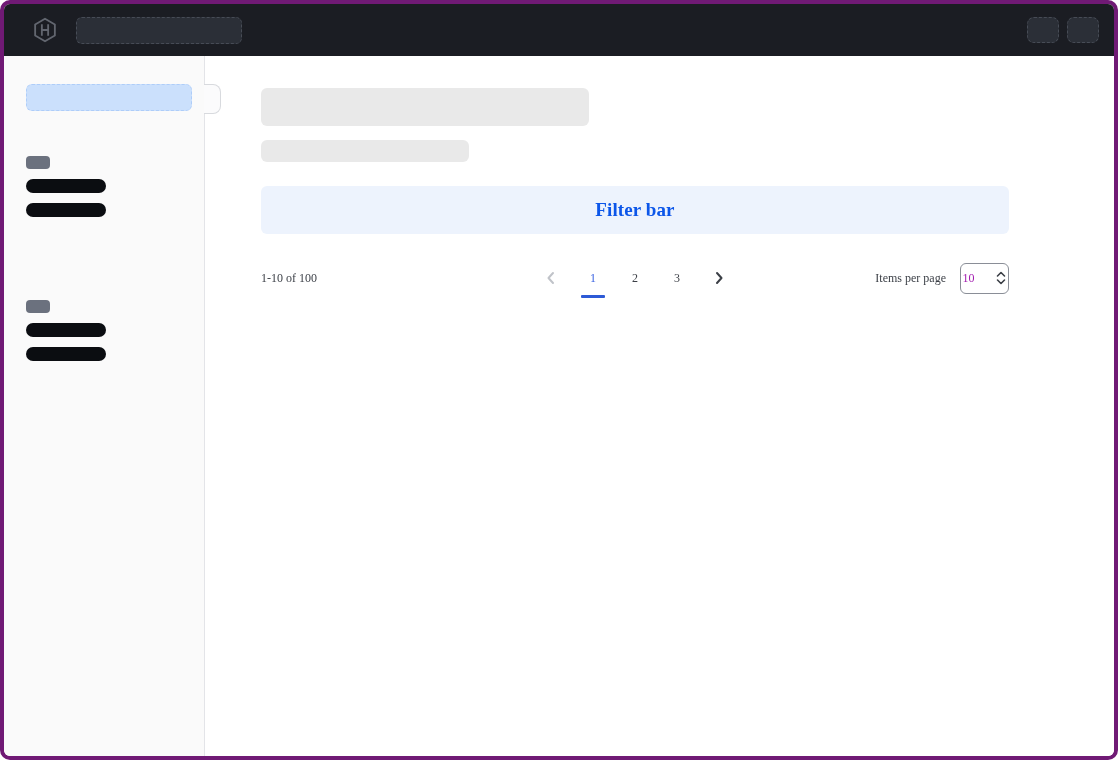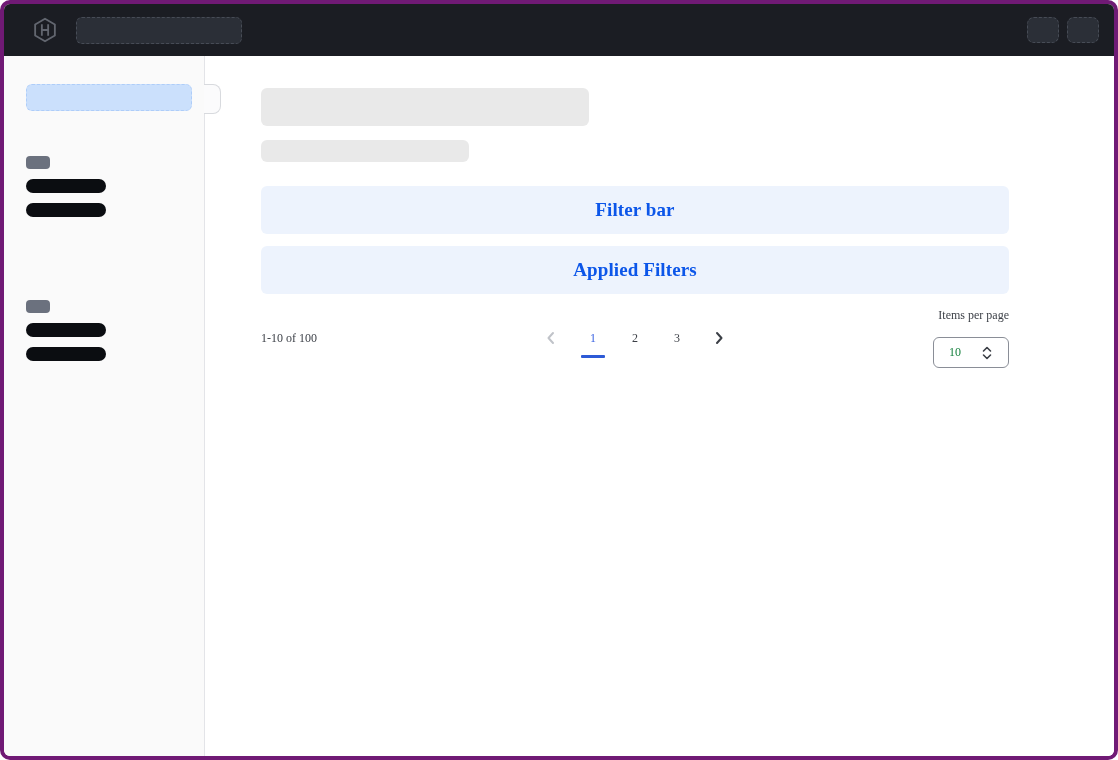--- a/index.html
+++ b/index.html
@@ -130,29 +130,29 @@
   .pager button.current { color:#3a63e2; }
   .pager button.current::after {
     content:"";
     position:absolute;
     left:1px; right:1px; bottom:-7px;
     height:3px;
     background:#2d5ad6;
     border-radius:1px;
   }
 
-  .per-page { display:flex; align-items:flex-end; gap:14px;flex-direction:column; }
+  .per-page { display:flex; align-items:center; gap:14px; }
   .select-box {
-    width:76px; height:31px;
+    width:49px; height:31px;
     border:1px solid #8a8e97;
     border-radius:6px;
     background:#ffffff;
     display:flex; align-items:center; justify-content:center;
     gap:20px;
-    font:inherit; color:#15803d;
+    font:inherit; color:#a21caf;
     cursor:pointer;
     padding:0;
   }
 </style>
 </head>
 <body>
 
 <div class="window">
 
   <div class="topbar">
@@ -184,23 +184,20 @@
 
     <main class="main">
       <div class="content">
         <div class="title-ph"></div>
         <div class="subtitle-ph"></div>
 
         <section class="panel panel-filter">
           <span>Filter bar</span>
         </section>
 
-        <section class="panel panel-applied">
-          <span>Applied Filters</span>
-        </section>
 
 
         <div class="pagination">
           <span class="page-range">1-10 of 100</span>
 
           <div class="pager">
             <button class="nav-disabled" aria-label="previous page">
               <svg width="16" height="16" viewBox="0 0 16 16" fill="none">
                 <path d="M10 3 L5.5 8 L10 13" stroke="#c0c3c9" stroke-width="2" stroke-linecap="round" stroke-linejoin="round"></path>
               </svg>

